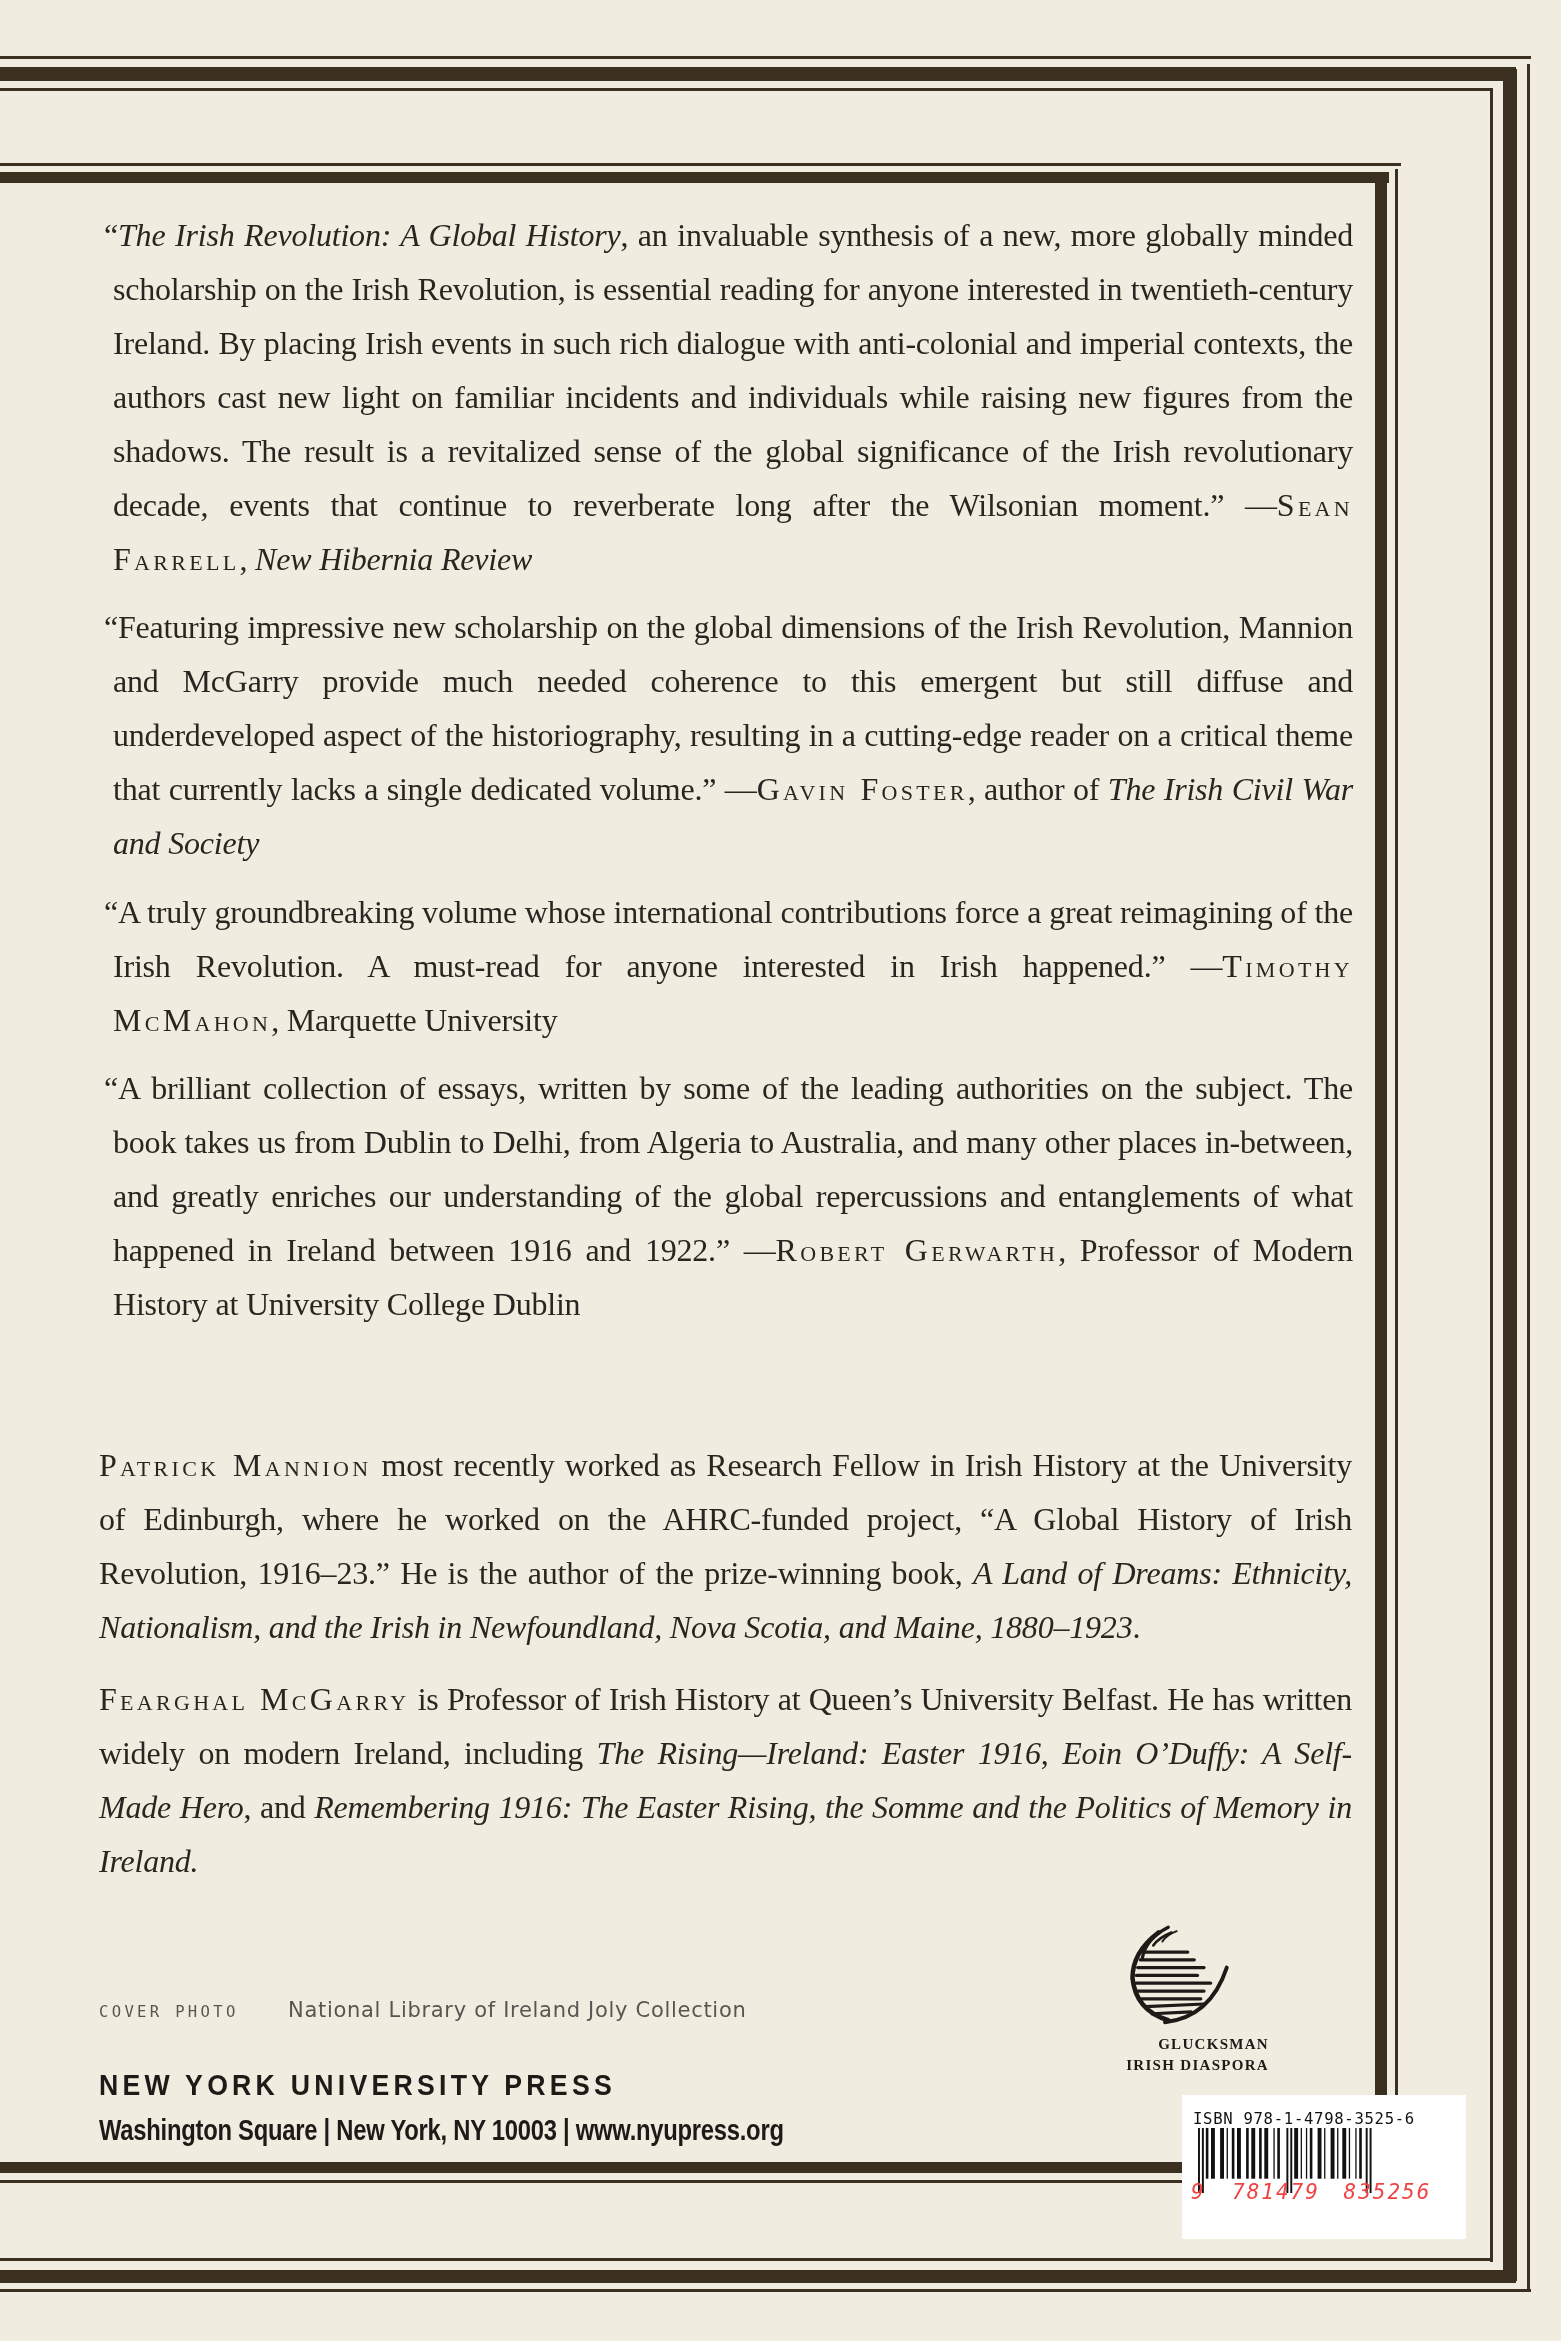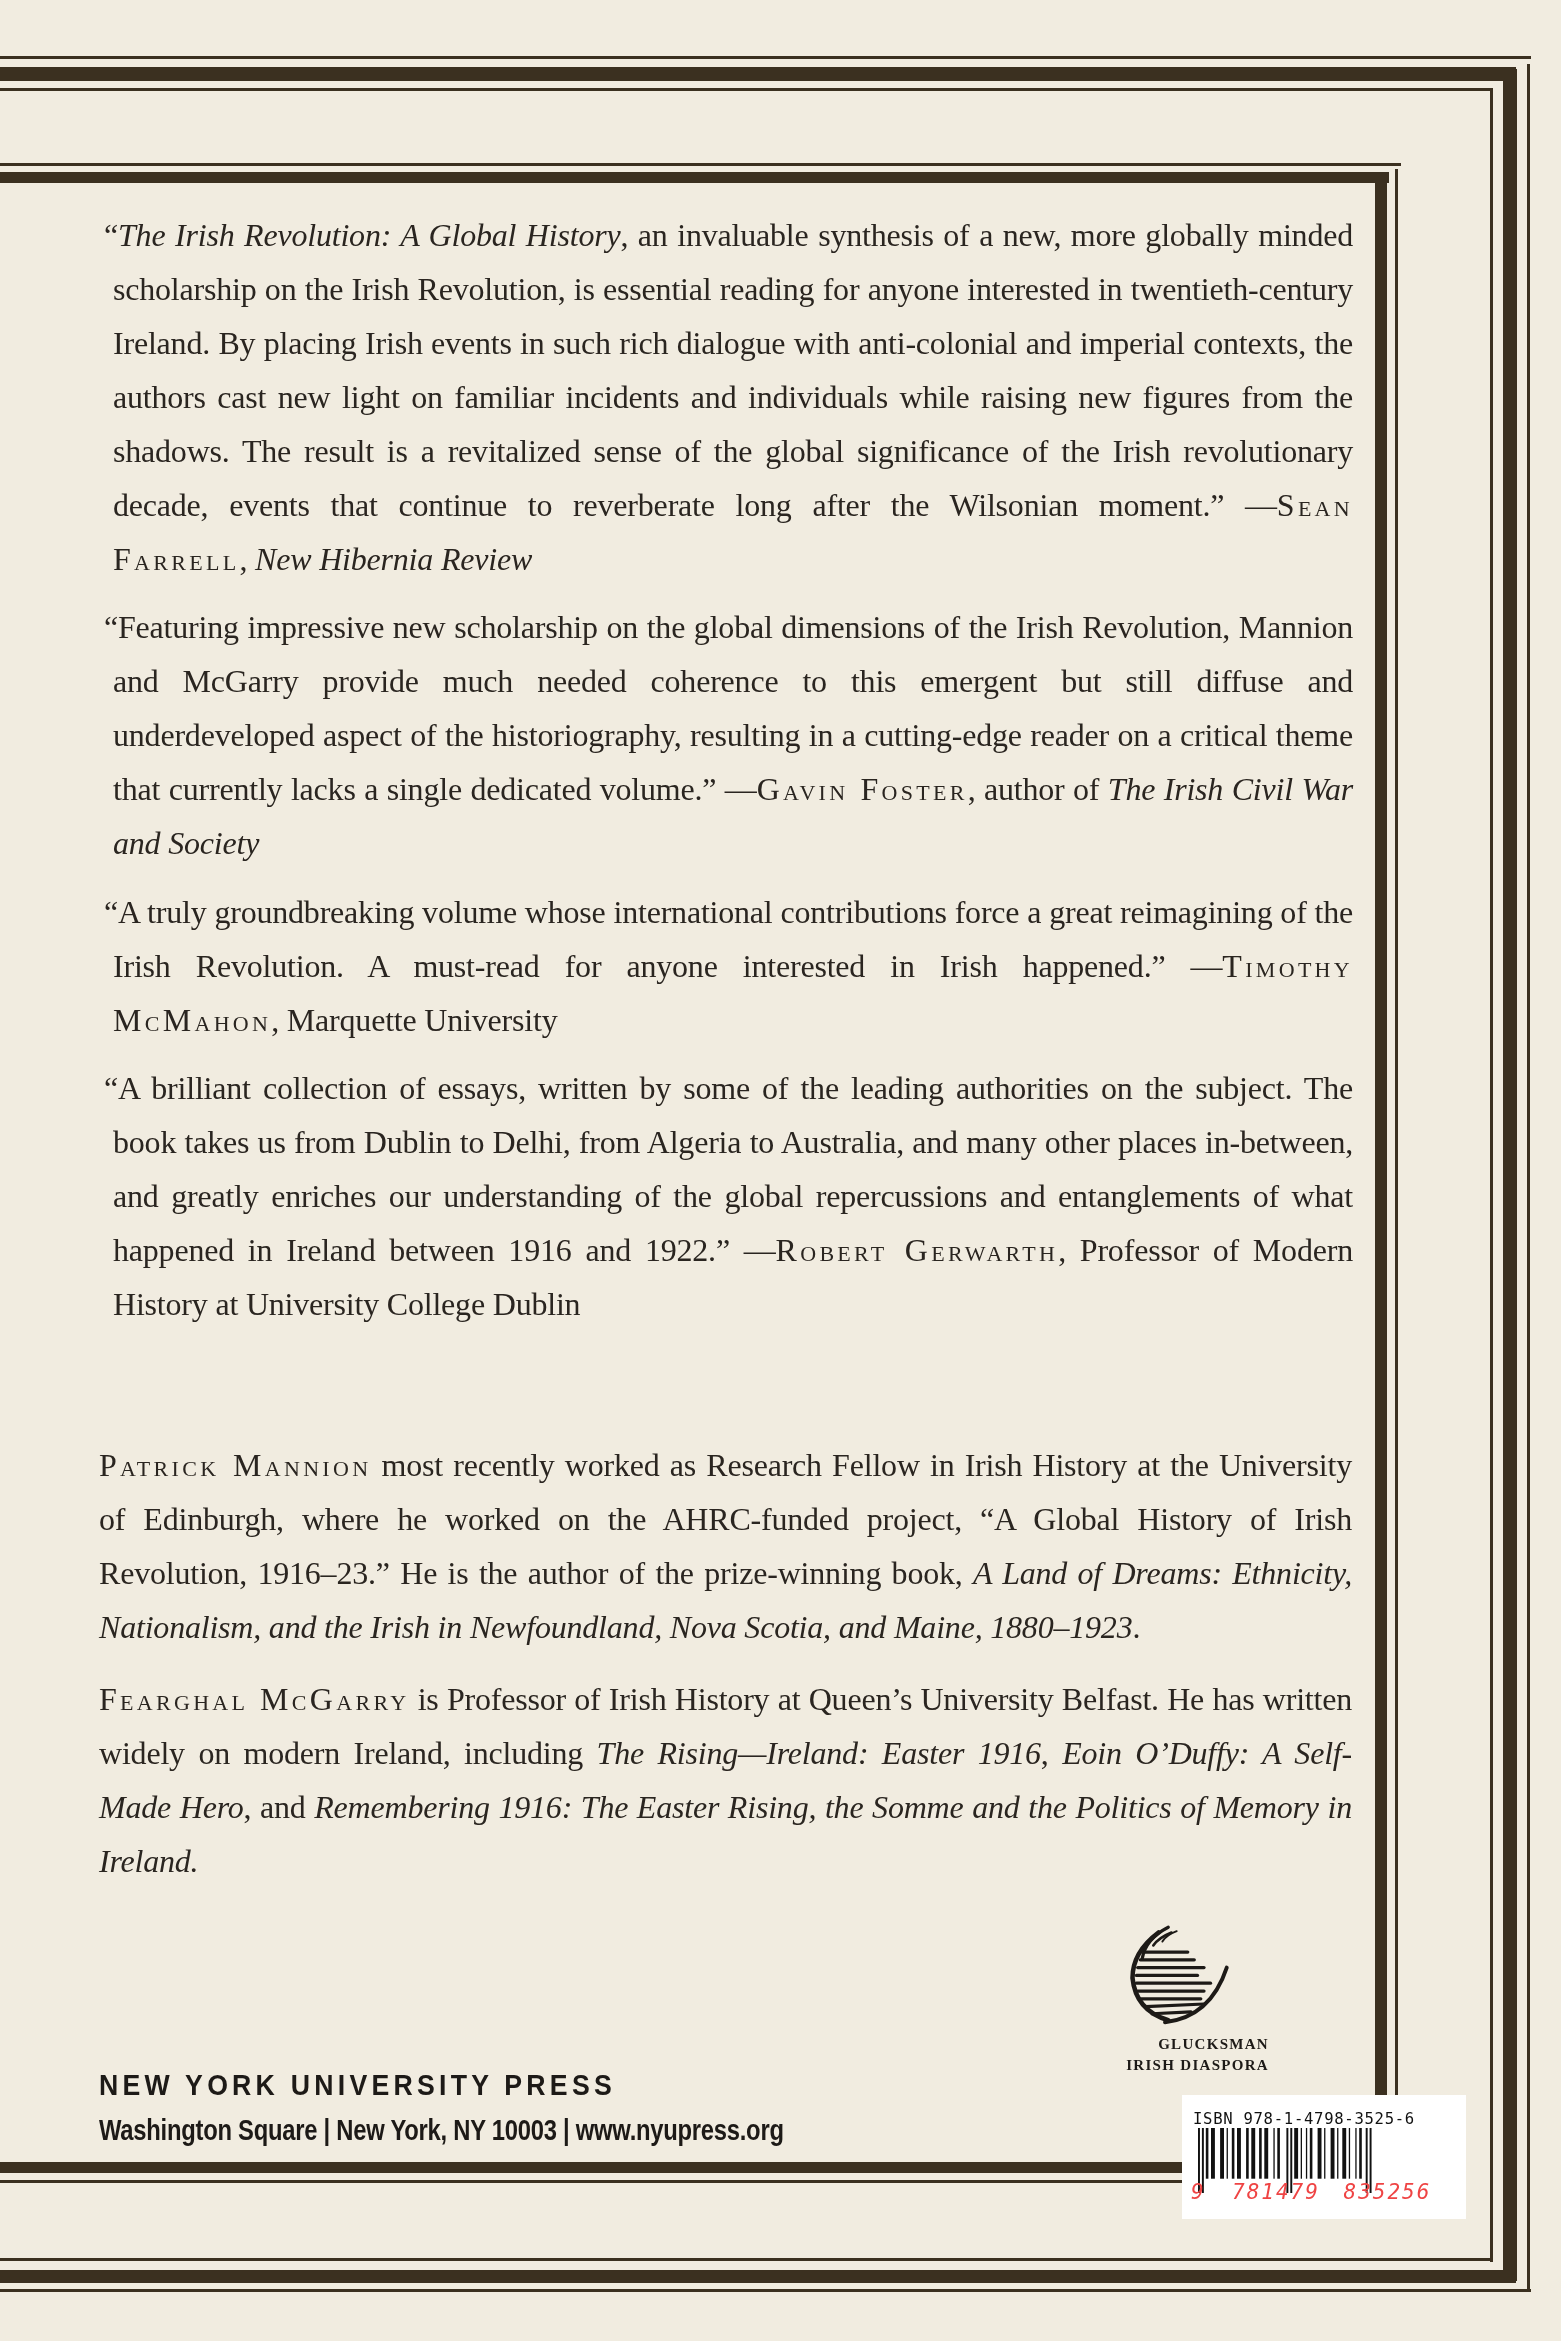--- a/index.html
+++ b/index.html
@@ -43,21 +43,21 @@
     font-family:"Liberation Sans","DejaVu Sans",sans-serif; font-weight:bold;
     font-size:29px; color:#1d1a17; letter-spacing:-0.3px;
     transform:scaleX(0.82); transform-origin:left;
   }
   .logo { position:absolute; left:1074px; top:1913px; width:195px; text-align:right; }
   .logo-text {
     font-family:"Liberation Serif","DejaVu Serif",serif; font-weight:bold;
     font-size:15px; letter-spacing:1.3px; line-height:21.5px; color:#1d1a17;
   }
   .barcode-box {
-    position:absolute; left:1182px; top:2095px; width:284px; height:124px;
+    position:absolute; left:1182px; top:2095px; width:284px; height:144px;
     background:#ffffff;
   }
   .isbn-top {
     position:absolute; left:11px; top:15px;
     font-family:"DejaVu Sans Mono","Liberation Mono",monospace; font-size:15.6px; color:#111;
     letter-spacing:0.7px;
   }
   .bars { position:absolute; left:22px; top:33px; width:127px; height:65px; }
   .isbn-bottom {
     position:absolute; left:9px; top:85px;
@@ -91,20 +91,23 @@
   <p class="para"><span>“A truly groundbreaking volume whose international contributions force a great reimagining of the Irish Revolution. A must-read for anyone interested in Irish happened.” —</span><span class="sc">Timothy McMahon</span><span>, Marquette University</span></p>
   <p class="para"><span>“A brilliant collection of essays, written by some of the leading authorities on the subject. The book takes us from Dublin to Delhi, from Algeria to Australia, and many other places in-between, and greatly enriches our understanding of the global repercussions and entanglements of what happened in Ireland between 1916 and 1922.” —</span><span class="sc">Robert Gerwarth</span><span>, Professor of Modern History at University College Dublin</span></p>
 </div>
 
 <div class="bio-block" style="top:1438px;">
   <p class="bio" style="margin-bottom:18px;"><span class="sc">Patrick Mannion</span><span> most recently worked as Research Fellow in Irish History at the University of Edinburgh, where he worked on the AHRC-funded project, “A Global History of Irish Revolution, 1916–23.” He is the author of the prize-winning book, </span><span style="font-style: italic;">A Land of Dreams: Ethnicity, Nationalism, and the Irish in Newfoundland, Nova Scotia, and Maine, 1880–1923</span><span>.</span></p>
   <p class="bio"><span class="sc">Fearghal McGarry</span><span> is Professor of Irish History at Queen’s University Belfast. He has written widely on modern Ireland, including </span><span style="font-style: italic;">The Rising—Ireland: Easter 1916</span><span>, </span><span style="font-style: italic;">Eoin O’Duffy: A Self-Made Hero</span><span>, and </span><span style="font-style: italic;">Remembering 1916: The Easter Rising, the Somme and the Politics of Memory in Ireland.</span></p>
 </div>
 
 <div class="credits">
+  <div>
+    <span class="lbl">COVER PHOTO</span><span class="val">National Library of Ireland Joly Collection</span>
+  </div>
 </div>
 
 <div class="press-name">NEW YORK UNIVERSITY PRESS</div>
 <div class="press-addr">Washington Square | New York, NY 10003 | www.nyupress.org</div>
 
 <div class="logo">
   <svg width="117" height="117" viewBox="0 0 180 180" style="display:block;margin:0 auto 3.9px auto;">
     <g fill="none" stroke="#1d1a17" stroke-linecap="round">
       <path d="M70 30 Q 30 60 30 100 Q 35 150 85 165" stroke-width="7"></path>
       <path d="M85 22 Q 50 40 45 70" stroke-width="5"></path>

